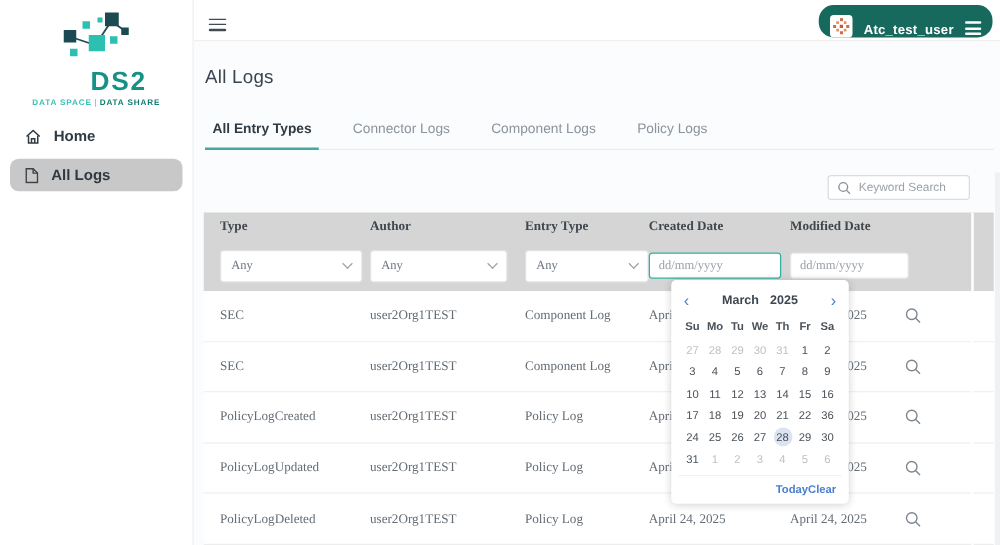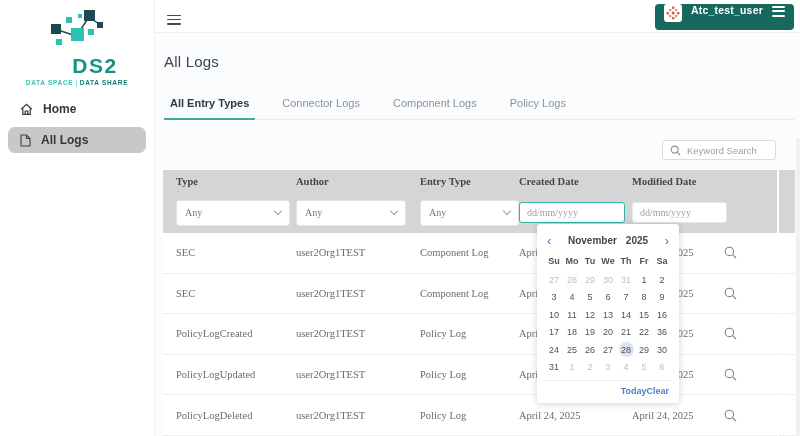--- a/index.html
+++ b/index.html
@@ -15,21 +15,21 @@
   .tag-sep { color:#38c2b3; margin:0 2px; }
   .tag-right { color:#0e7c70; font-weight:bold; }
   .nav { margin-top:10px; }
   .nav-item { display:flex; align-items:center; gap:10px; height:26px; padding-left:12px; margin:5px 8px; border-radius:7px; font-size:12px; color:#2f3942; font-weight:600; cursor:pointer; }
   .nav-item.active { background:#c8c8c8; }
 
   
   .topbar { position:absolute; left:155px; top:0; right:0; height:33px; background:#fff; border-bottom:1px solid #efefef; z-index:4; }
   .burger { position:absolute; left:12px; top:12px; cursor:pointer; }
   .burger span { display:block; width:14px; height:1.7px; background:#414b54; margin:2.5px 0; border-radius:1px; }
-  .user-badge { position:absolute; right:6px; top:4px; height:26px; background:#17695e; border-radius:4px; display:flex; align-items:flex-start; gap:9px; padding:0 9px; cursor:pointer; }
+  .user-badge { position:absolute; right:6px; top:4px; height:26px; background:#17695e; border-radius:12px; display:flex; align-items:flex-end; gap:9px; padding:0 9px; cursor:pointer; }
   .avatar { width:18px; height:18px; background:#fff; border-radius:3px; display:flex; align-items:center; justify-content:center; }
   .user-name { color:#fff; font-size:10.5px; font-weight:600; letter-spacing:0.2px; }
   .badge-burger span { display:block; width:13px; height:1.9px; background:#fff; margin:2.3px 0; border-radius:1px; }
 
   
   .main { position:absolute; left:155px; top:33px; right:0; bottom:0; }
   .page-title { font-size:15px; color:#3a454f; font-weight:500; margin:20px 0 0 9px; letter-spacing:0.2px; }
   .tabs-row { display:flex; gap:21px; margin:27px 5px 0 9px; border-bottom:1px solid #ebebeb; }
   .tab { font-size:11px; color:#8b949c; padding:0 6px 9px 6px; cursor:pointer; font-weight:500; white-space:nowrap; }
   .tab.active { color:#2e3a44; font-weight:bold; border-bottom:2px solid #43a99e; margin-bottom:-1px; }
@@ -276,21 +276,21 @@
         </div>
       </div>
     <div class="v-line"></div>
   </div>
 </div>
 
 <div class="calendar">
   <div class="cal-nav">
     <span class="cal-chevron">‹</span>
     <span class="cal-title">
-      <span>November</span>
+      <span>March</span>
       <span>2025</span>
     </span>
     <span class="cal-chevron cal-next">›</span>
   </div>
   <div class="cal-weekdays">
 
       <span class="wd">Su</span>
 
       <span class="wd">Mo</span>
 

